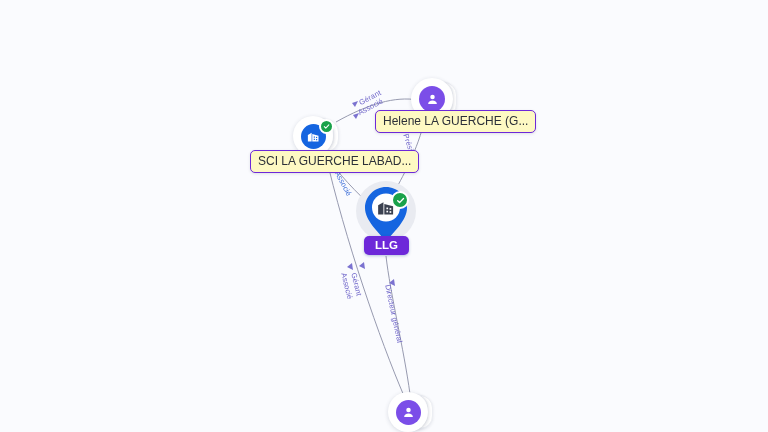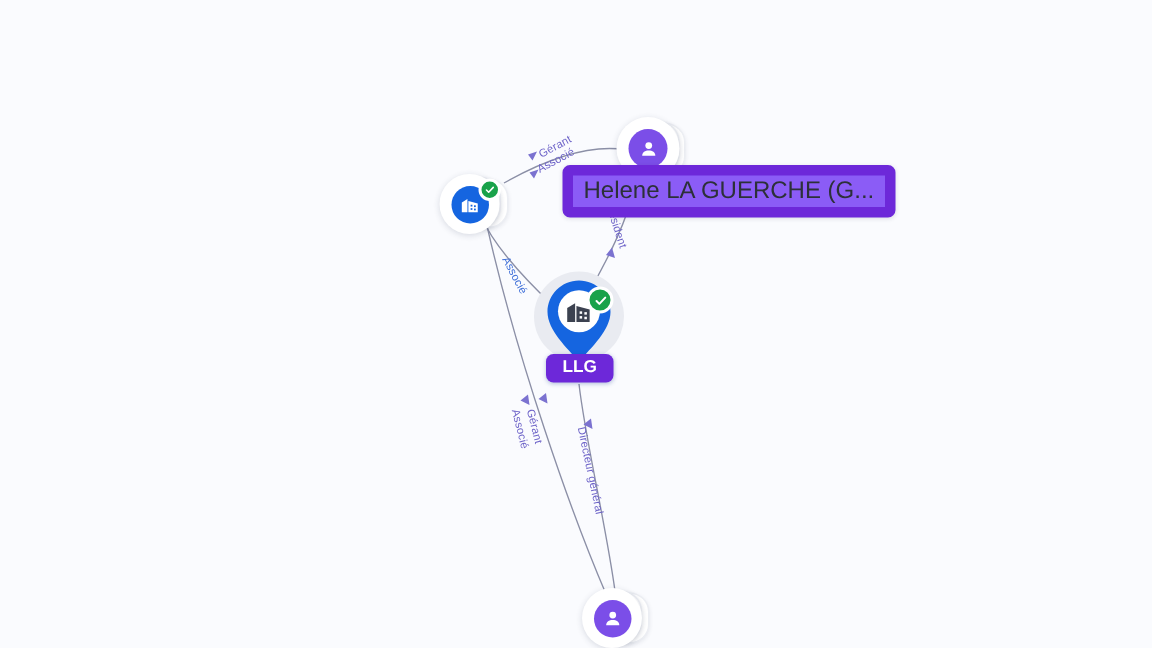--- a/index.html
+++ b/index.html
@@ -61,26 +61,26 @@
     background: #19a24a;
     border: 2px solid #ffffff;
     display: flex;
     align-items: center;
     justify-content: center;
   }
 
   
   .node-label {
     position: absolute;
-    background: #8b5cf6;
-    border: 7px solid #6d28d9;
+    background: #fef9c3;
+    border: 1px solid #6d28d9;
     border-radius: 5px;
     box-shadow: 0 1px 3px rgba(40,50,80,0.13);
     color: #2c3038;
-    font-size: 16px;
+    font-size: 12px;
     line-height: 13px;
     padding: 4px 7px;
     white-space: nowrap;
   }
   .pill-label {
     position: absolute;
     background: #6d28d9;
     border-radius: 5px;
     color: #ffffff;
     font-size: 11.5px;
@@ -178,20 +178,21 @@
           <rect x="16" y="16.1" width="1.9" height="1.9" fill="#1565e0"></rect>
         </svg>
       </div>
     </div>
     <div class="check-badge" style="left:6px; top:-17px; width:11px; height:11px;">
       <svg width="7" height="7" viewBox="0 0 24 24">
         <path d="M4.5 12.6l5 5L20 6.5" stroke="#ffffff" stroke-width="3.6" fill="none" stroke-linecap="round" stroke-linejoin="round"></path>
       </svg>
     </div>
   </div>
+  <div class="node-label" style="left:250px; top:150px;">SCI LA GUERCHE LABAD...</div>
 
   <div class="node" style="left:386px; top:212px;">
     <div class="halo" style="left:-30px; top:-31px; width:60px; height:60px;"></div>
     <svg width="56" height="66" viewBox="0 0 56 66" style="position:absolute; left:-28px; top:-30px;">
       <path d="M28 5 C16.4 5 7 14.4 7 26 C7 38 20 50 28 59 C36 50 49 38 49 26 C49 14.4 39.6 5 28 5 Z" fill="#1565e0"></path>
       <circle cx="28" cy="25.5" r="14" fill="#ffffff"></circle>
       <g transform="translate(17.5,15) scale(0.88)">
         <path d="M3 20V9.5l6-3.6V20z" fill="#3c4250"></path>
         <path d="M10 20V8l10 2.6V20z" fill="#3c4250"></path>
         <rect x="12.4" y="12" width="1.9" height="1.9" fill="#ffffff"></rect>

